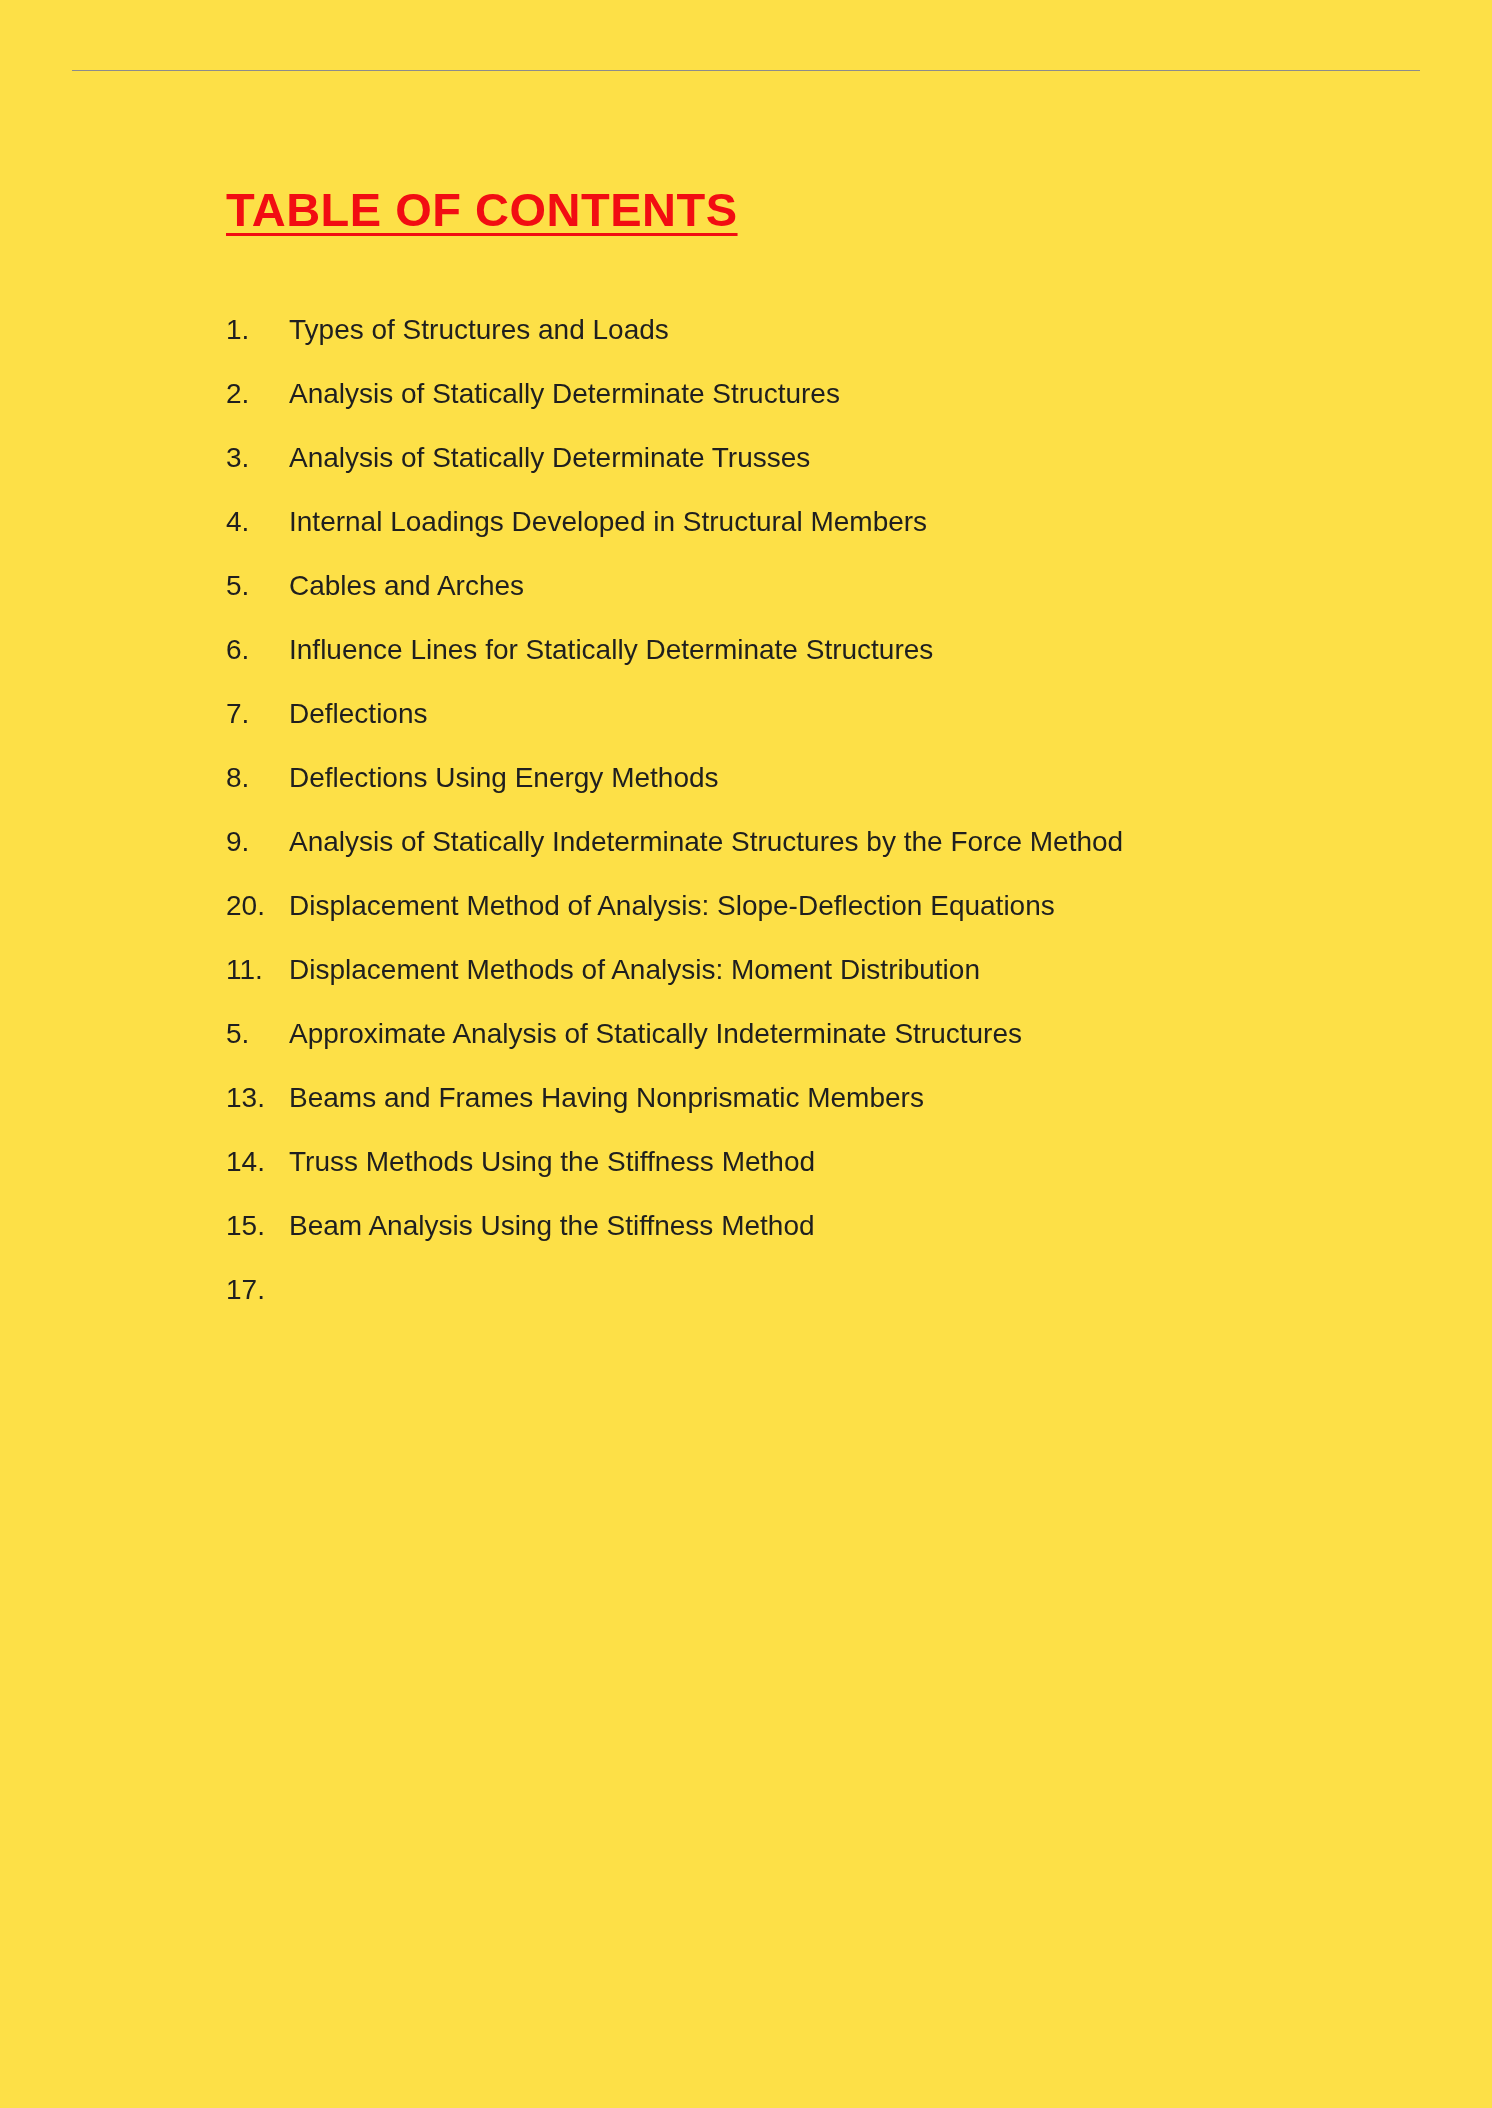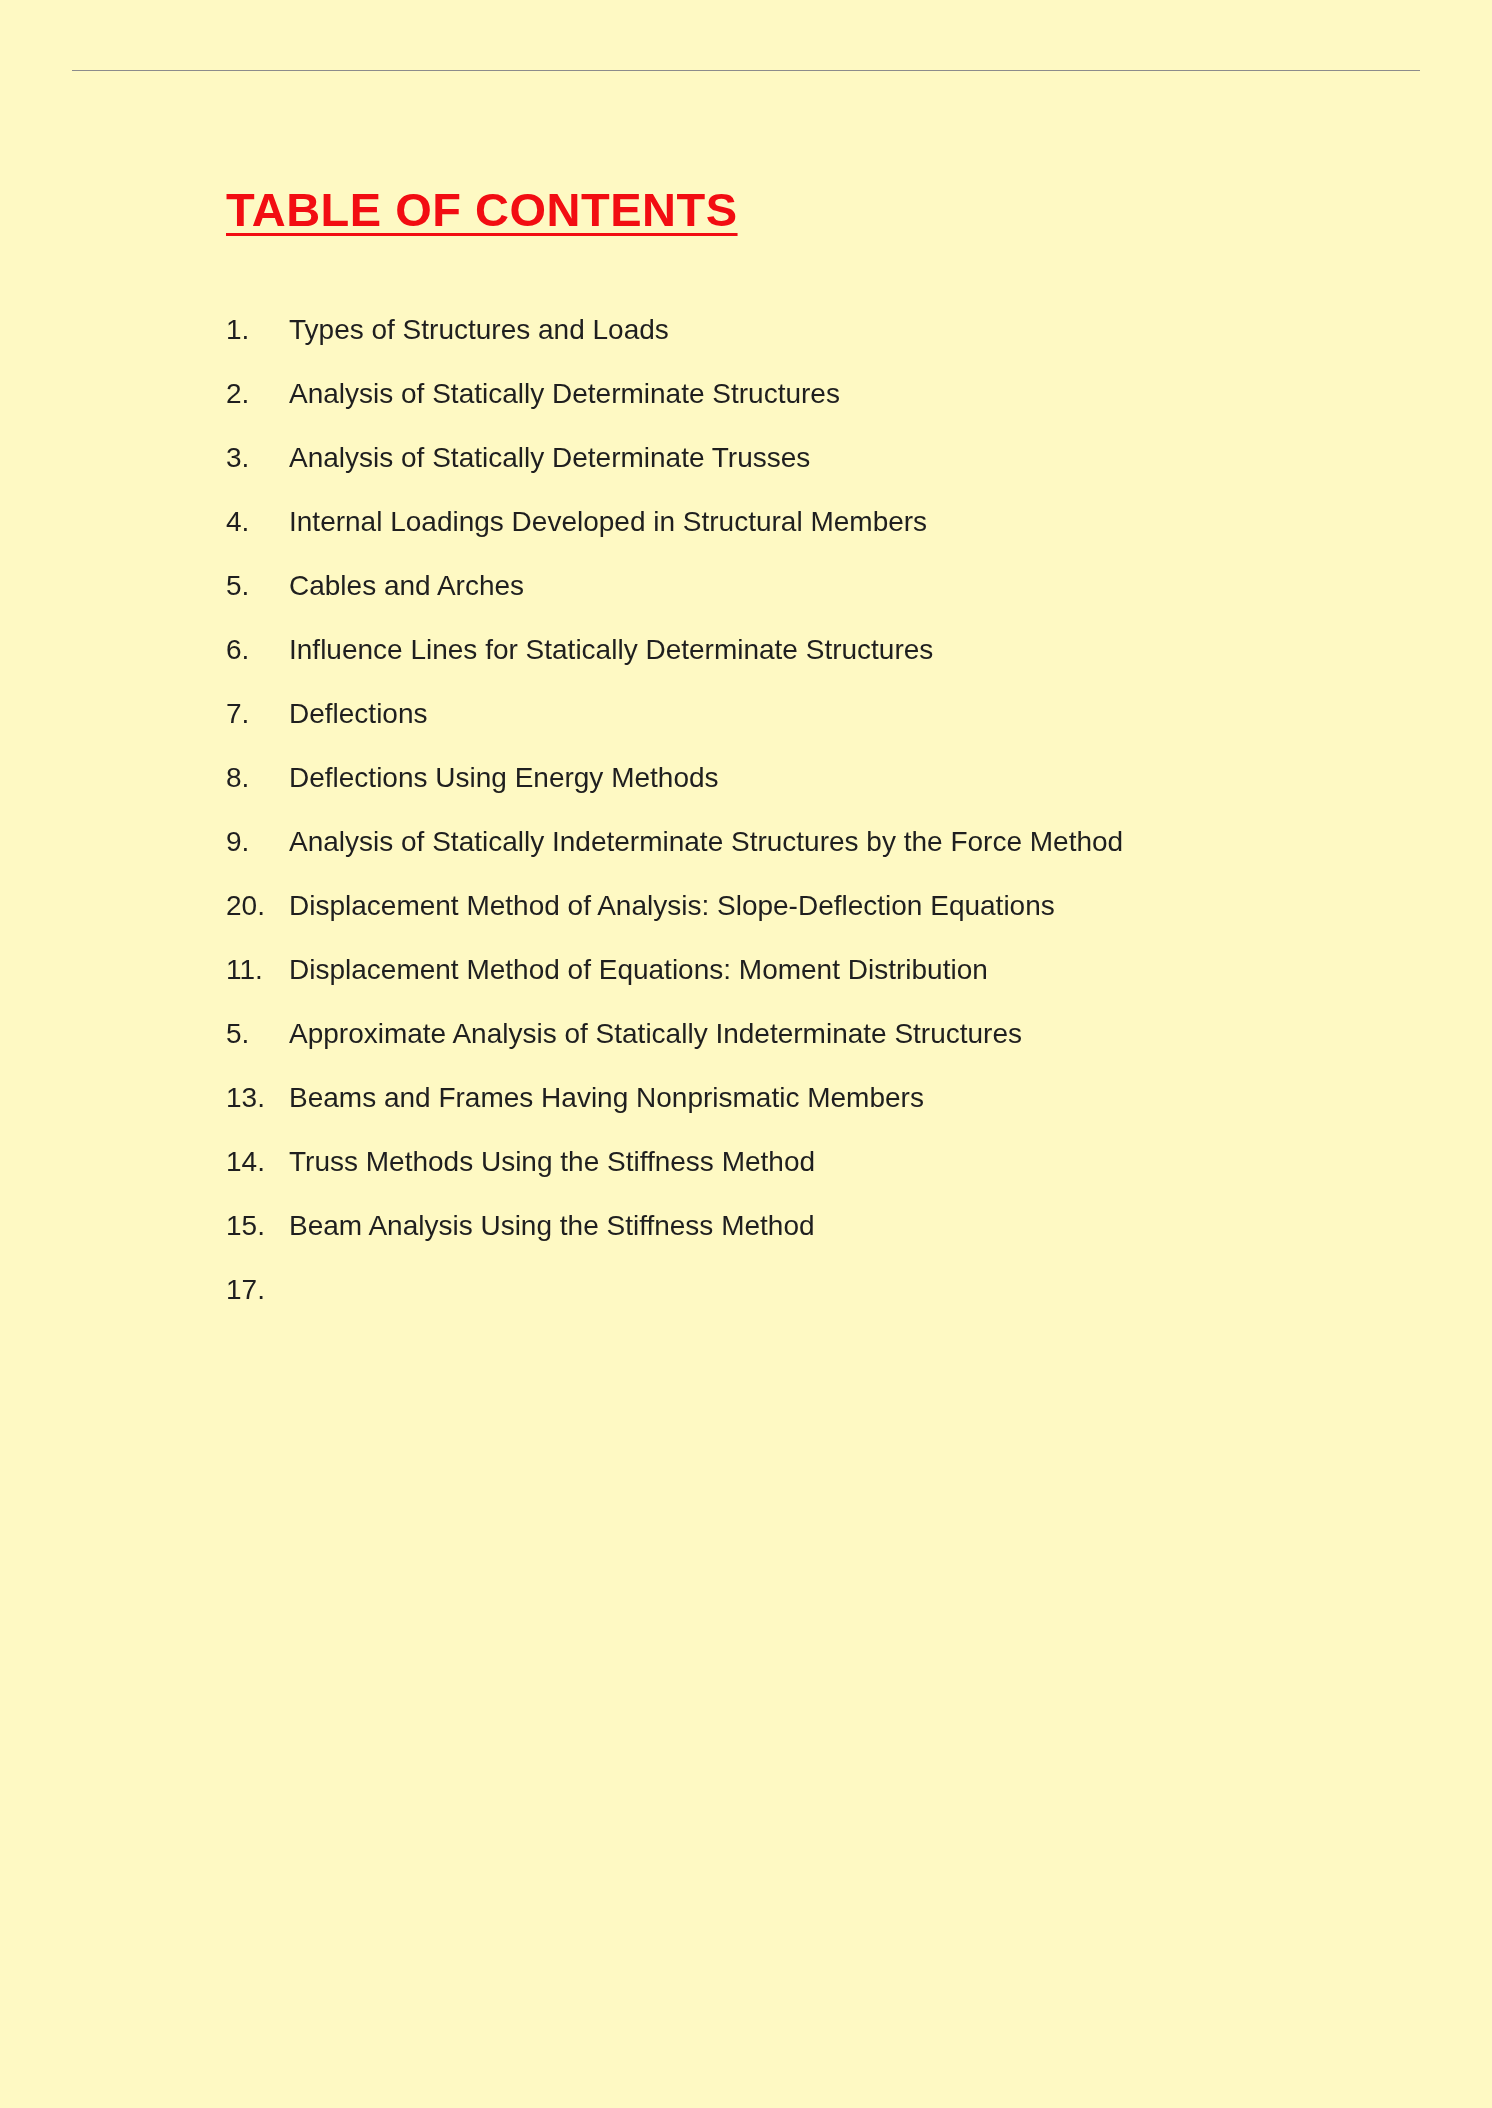--- a/index.html
+++ b/index.html
@@ -4,21 +4,21 @@
 <style>
   html, body {
     margin: 0;
     padding: 0;
     background: #ffffff;
   }
   .page {
     position: relative;
     width: 1492px;
     height: 2108px;
-    background: #fef9c3;
+    background: #fde047;
     font-family: "Liberation Sans", sans-serif;
     color: #1f1f1f;
     overflow: hidden;
   }
   .top-rule {
     position: absolute;
     top: 62px;
     left: 72px;
     width: 1348px;
     height: 0;
@@ -117,21 +117,21 @@
     <span class="label">Analysis of Statically Indeterminate Structures by the Force Method</span>
   </li>
 
   <li>
     <span class="num">20.</span>
     <span class="label">Displacement Method of Analysis: Slope-Deflection Equations</span>
   </li>
 
   <li>
     <span class="num">11.</span>
-    <span class="label">Displacement Method of Equations: Moment Distribution</span>
+    <span class="label">Displacement Methods of Analysis: Moment Distribution</span>
   </li>
 
   <li>
     <span class="num">5.</span>
     <span class="label">Approximate Analysis of Statically Indeterminate Structures</span>
   </li>
 
   <li>
     <span class="num">13.</span>
     <span class="label">Beams and Frames Having Nonprismatic Members</span>

